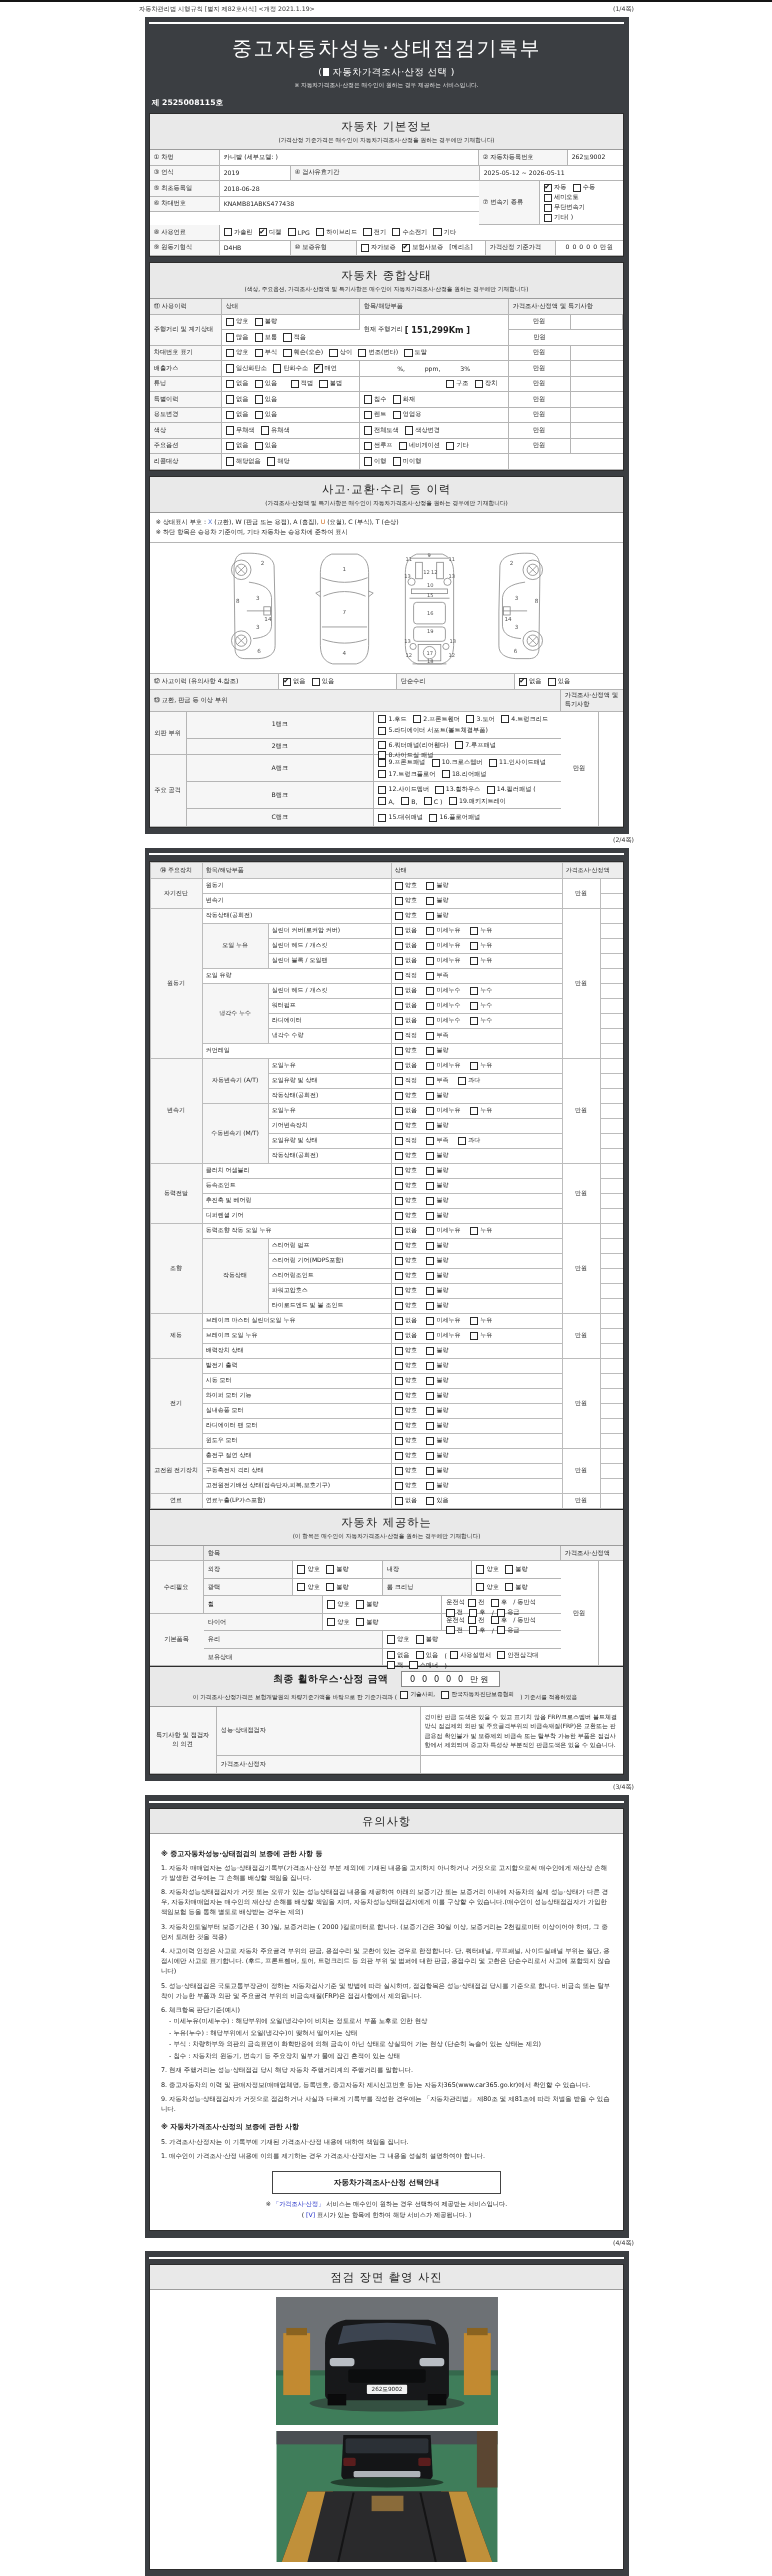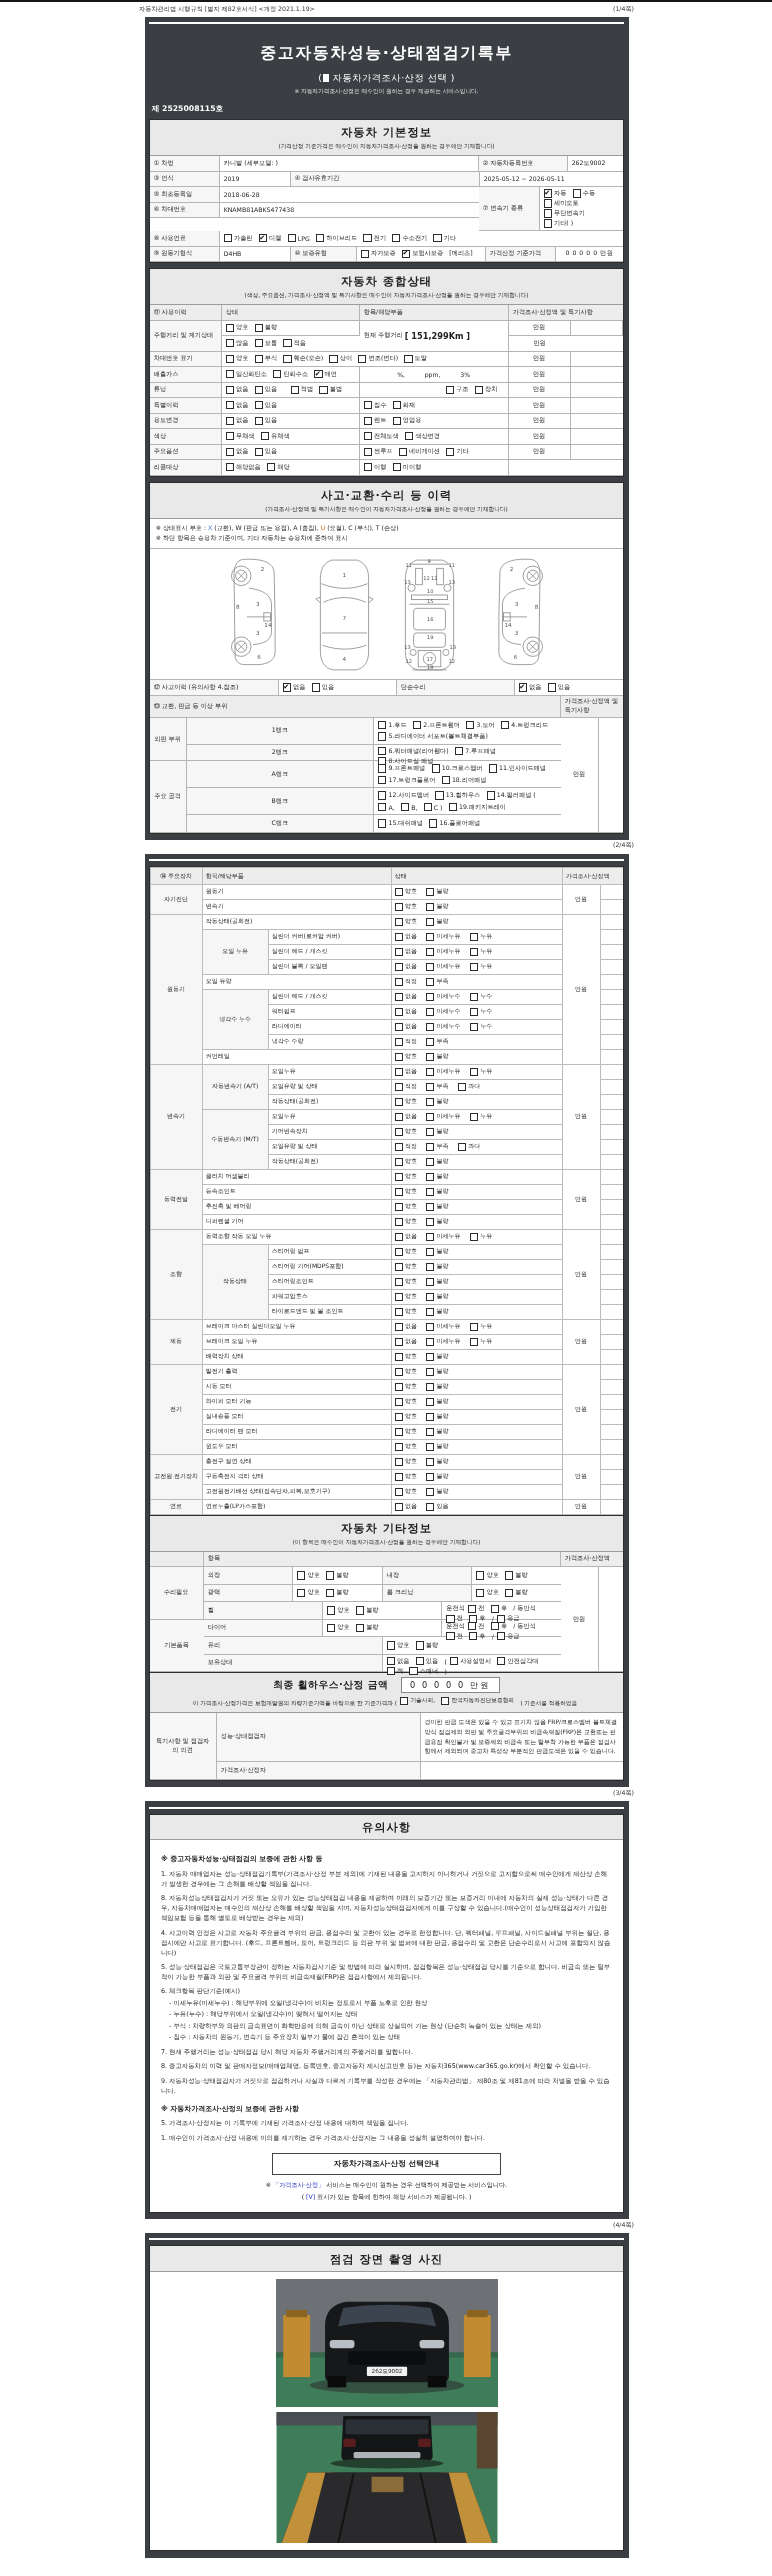--- a/index.html
+++ b/index.html
@@ -4,28 +4,28 @@
 <style>
   html,body{margin:0;padding:0;}
   body{width:773px;height:2576px;overflow:hidden;background:#fff;color:#222;
        font-family:"DejaVu Sans","Liberation Sans",sans-serif;font-size:6.2px;}
   .topline{height:1.5px;background:#151515;}
   .topbar{width:495px;margin:3.1px auto 0;display:flex;justify-content:space-between;font-size:6.2px;color:#333;}
   .pagemark{width:495px;margin:1.5px auto 1px;text-align:right;font-size:6.2px;color:#333;}
   .page{width:484px;margin:3.1px auto 0;background:#3b3e42;padding:4.1px 4.1px 6.2px;box-sizing:border-box;}
   .page .stripe{height:2.1px;background:#fff;margin:1.5px 0 3.1px;}
   .doctitle{color:#fff;text-align:center;padding:7.2px 0 1px;}
-  .doctitle h1{margin:8px;font-size:16px;letter-spacing:1.5px;font-weight:bold;}
+  .doctitle h1{margin:0;font-size:20px;letter-spacing:1.5px;font-weight:normal;}
   .doc-sub{font-size:9.3px;margin-top:4.1px;letter-spacing:0.5px;}
   .doc-sub .sq{display:inline-block;width:6.2px;height:7.7px;background:#fff;vertical-align:-1px;margin:0 3.1px 0 1px;}
   .doc-note{font-size:5.7px;color:#e4e4e4;margin-top:3.1px;}
   .doc-no{color:#fff;font-size:7.7px;font-weight:bold;margin:7.2px 0 2.1px 3.1px;}
   .sheet{background:#fff;border:1px solid #2d2d2d;margin-top:5.2px;overflow:hidden;}
   .band{background:#e9e9e9;text-align:center;padding:5.2px 2.1px 4.1px;border-bottom:0.5px solid #9c9c9c;}
-  .band h2{margin:0;font-size:11.3px;font-weight:bold;letter-spacing:1px;}
+  .band h2{margin:0;font-size:11.3px;font-weight:normal;letter-spacing:1px;}
   .band .sub{font-size:5.7px;margin-top:2.6px;color:#222;}
   .frow{display:flex;align-items:stretch;}
   .fcell{border-right:0.5px solid #b5b5b5;border-bottom:0.5px solid #b5b5b5;padding:1.5px 4.1px;display:flex;
          align-items:center;box-sizing:border-box;min-height:15.5px;font-size:6.2px;flex-wrap:wrap;}
   .fcell:last-child{border-right:none;}
   .lab{background:#f6f6f6;}
   .hd .fcell{background:#ededed;}
   .price{justify-content:center;text-align:center;}
   .pre{white-space:pre;}
   .stack{display:flex;flex-direction:column;}
@@ -1248,21 +1248,21 @@
                 <span class="bx"></span>
                 <span>있음</span>
               </span></td>
             <td class="price">만원</td>
             <td></td>
           </tr>
         </tbody>
     </table>
 
     <div class="band" style="border-top:1px solid #2d2d2d">
-      <h2>자동차 기타정보</h2>
+      <h2>자동차 제공하는</h2>
       <div class="sub">(이 항목은 매수인이 자동차가격조사·산정을 원하는 경우에만 기재합니다)</div>
     </div>
     <div class="frow hd">
       <div class="fcell" style="width:54px"></div>
       <div class="fcell" style="width:357px">항목</div>
       <div class="fcell" style="flex:1">가격조사·산정액</div>
     </div>
     <div class="frow">
       <div class="stack" style="width:54px">
         <div class="fcell lab" style="height:88px;justify-content:center">수리필요</div>
@@ -1477,20 +1477,21 @@
   <div class="stripe"></div>
   <div class="sheet">
     <div class="band">
         <h2>유의사항</h2>
       </div>
     <div class="notice-body">
       <div class="ntitle">※ 중고자동차성능·상태점검의 보증에 관한 사항 등</div>
       <div id="notice-list-1">
           <div class="nitem">1.  자동차 매매업자는 성능·상태점검기록부(가격조사·산정 부분 제외)에 기재된 내용을 고지하지 아니하거나 거짓으로 고지함으로써 매수인에게 재산상 손해가 발생한 경우에는 그 손해를 배상할 책임을 집니다.</div>
           <div class="nitem">8.  자동차성능상태점검자가 거짓 또는 오류가 있는 성능상태점검 내용을 제공하여 아래의 보증기간 또는 보증거리 이내에 자동차의 실제 성능·상태가 다른 경우, 자동차매매업자는 매수인의 재산상 손해를 배상할 책임을 지며, 자동차성능상태점검자에게 이를 구상할 수 있습니다.(매수인이 성능상태점검자가 가입한 책임보험 등을 통해 별도로 배상받는 경우는 제외)</div>
+          <div class="nitem">3.  자동차인도일부터 보증기간은 ( 30 )일, 보증거리는 ( 2000 )킬로미터로 합니다. (보증기간은 30일 이상, 보증거리는 2천킬로미터 이상이어야 하며, 그 중 먼저 도래한 것을 적용)</div>
           <div class="nitem">4.  사고이력 인정은 사고로 자동차 주요골격 부위의 판금, 용접수리 및 교환이 있는 경우로 한정합니다. 단, 쿼터패널, 루프패널, 사이드실패널 부위는 절단, 용접시에만 사고로 표기합니다. (후드, 프론트휀더, 도어, 트렁크리드 등 외판 부위 및 범퍼에 대한 판금, 용접수리 및 교환은 단순수리로서 사고에 포함되지 않습니다)</div>
           <div class="nitem">5.  성능·상태점검은 국토교통부장관이 정하는 자동차검사기준 및 방법에 따라 실시하며, 점검항목은 성능·상태점검 당시를 기준으로 합니다. 비금속 또는 탈부착이 가능한 부품과 외판 및 주요골격 부위의 비금속재질(FRP)은 점검사항에서 제외됩니다.</div>
           <div class="nitem">6.  체크항목 판단기준(예시)<div class="nsub">-  미세누유(미세누수) : 해당부위에 오일(냉각수)이 비치는 정도로서 부품 노후로 인한 현상</div><div class="nsub">-  누유(누수) : 해당부위에서 오일(냉각수)이 맺혀서 떨어지는 상태</div><div class="nsub">-  부식 : 차량하부와 외판의 금속표면이 화학반응에 의해 금속이 아닌 상태로 상실되어 가는 현상 (단순히 녹슬어 있는 상태는 제외)</div><div class="nsub">-  침수 : 자동차의 원동기, 변속기 등 주요장치 일부가 물에 잠긴 흔적이 있는 상태</div></div>
           <div class="nitem">7.  현재 주행거리는 성능·상태점검 당시 해당 자동차 주행거리계의 주행거리를 말합니다.</div>
           <div class="nitem">8.  중고자동차의 이력 및 판매자정보(매매업체명, 등록번호, 중고자동차 제시신고번호 등)는 자동차365(www.car365.go.kr)에서 확인할 수 있습니다.</div>
           <div class="nitem">9.  자동차성능·상태점검자가 거짓으로 점검하거나 사실과 다르게 기록부를 작성한 경우에는 「자동차관리법」 제80조 및 제81조에 따라 처벌을 받을 수 있습니다.</div>
         </div>
       <div class="ntitle">※ 자동차가격조사·산정의 보증에 관한 사항</div>
       <div id="notice-list-2">
           <div class="nitem">5.  가격조사·산정자는 이 기록부에 기재된 가격조사·산정 내용에 대하여 책임을 집니다.</div>

